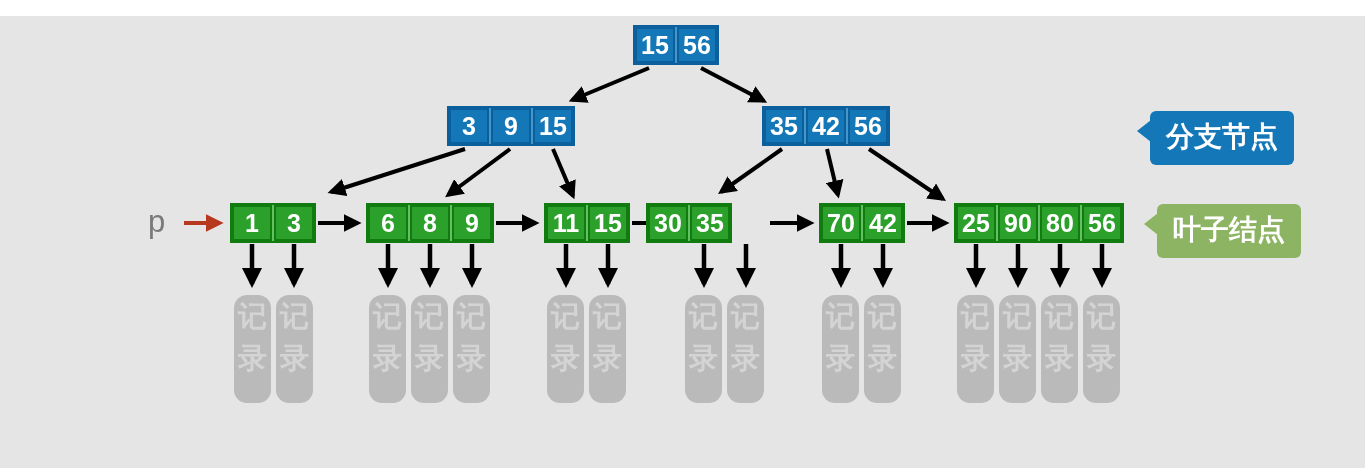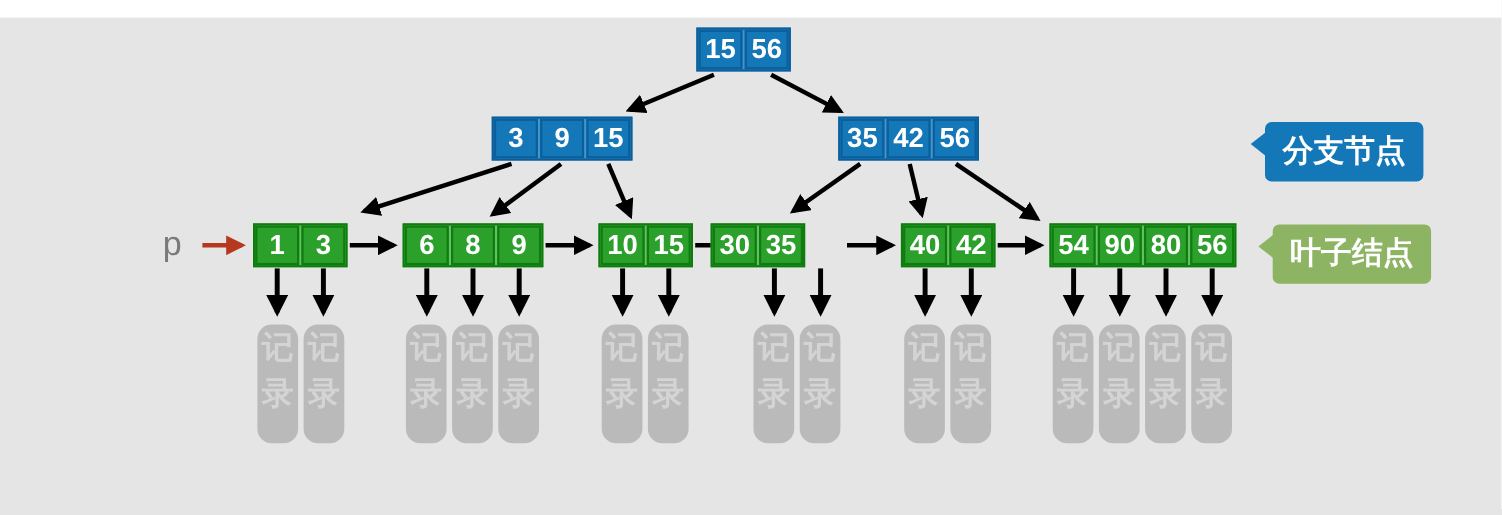--- a/index.html
+++ b/index.html
@@ -137,33 +137,33 @@
   <div class="node green" style="left:230px;top:187px">
     <div class="cell">1</div>
     <div class="cell">3</div>
   </div>
   <div class="node green" style="left:366px;top:187px">
     <div class="cell">6</div>
     <div class="cell">8</div>
     <div class="cell">9</div>
   </div>
   <div class="node green" style="left:544px;top:187px">
-    <div class="cell">10</div>
+    <div class="cell">11</div>
     <div class="cell">15</div>
   </div>
   <div class="node green" style="left:646px;top:187px">
     <div class="cell">30</div>
     <div class="cell">35</div>
   </div>
   <div class="node green" style="left:819px;top:187px">
-    <div class="cell">40</div>
+    <div class="cell">70</div>
     <div class="cell">42</div>
   </div>
   <div class="node green" style="left:954px;top:187px">
-    <div class="cell">54</div>
+    <div class="cell">25</div>
     <div class="cell">90</div>
     <div class="cell">80</div>
     <div class="cell">56</div>
   </div>
 
   <div class="record" style="left:234px">
       <span class="rec-txt">记录</span>
     </div>
   <div class="record" style="left:276px">
       <span class="rec-txt">记录</span>

